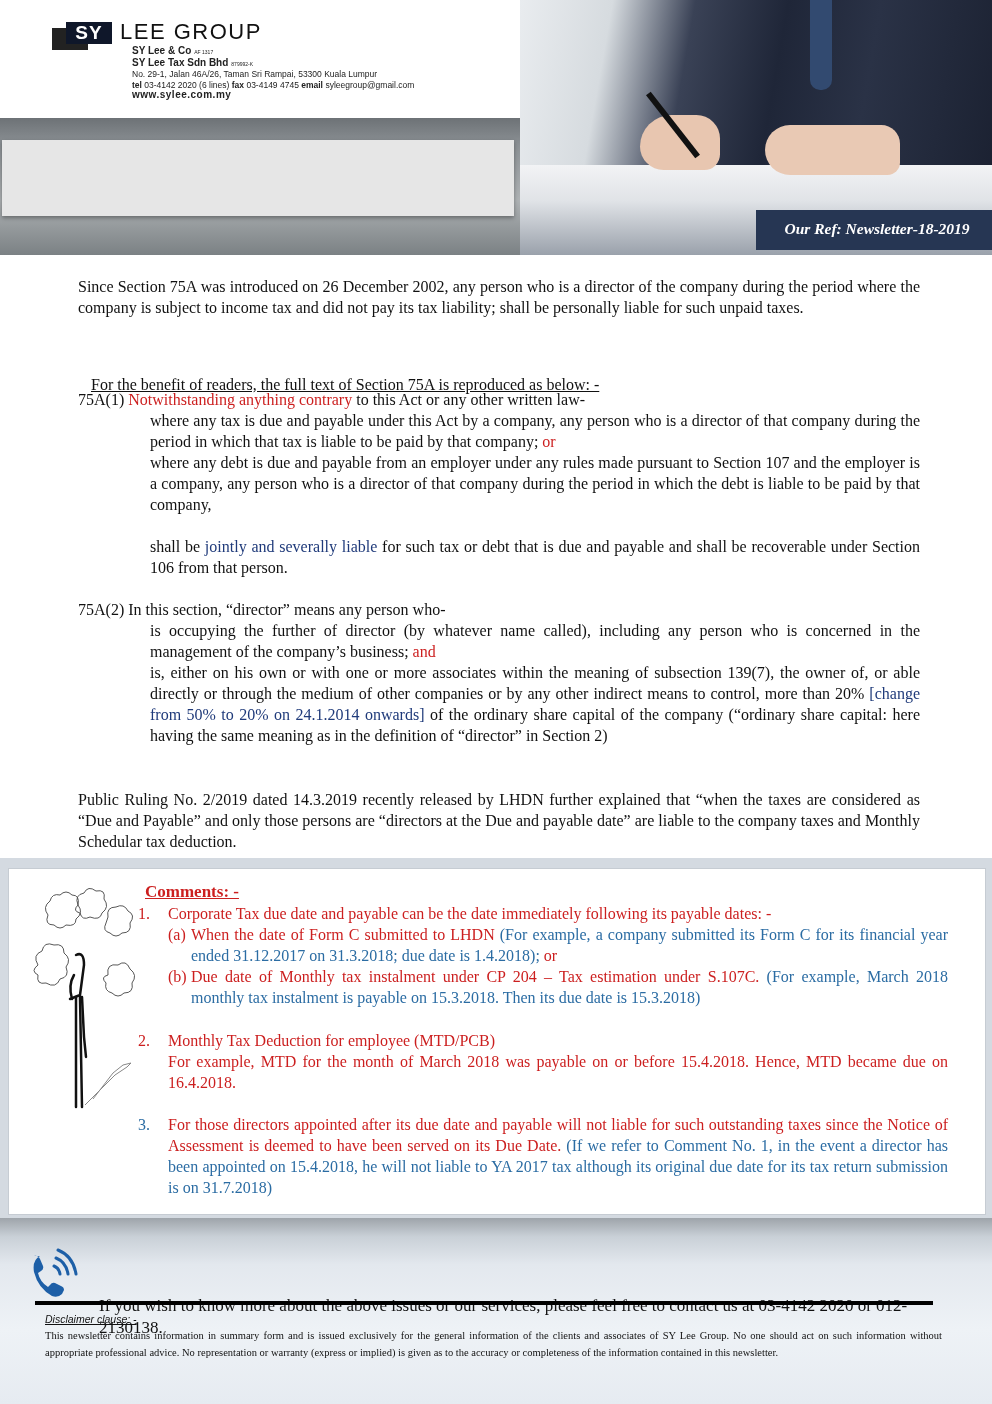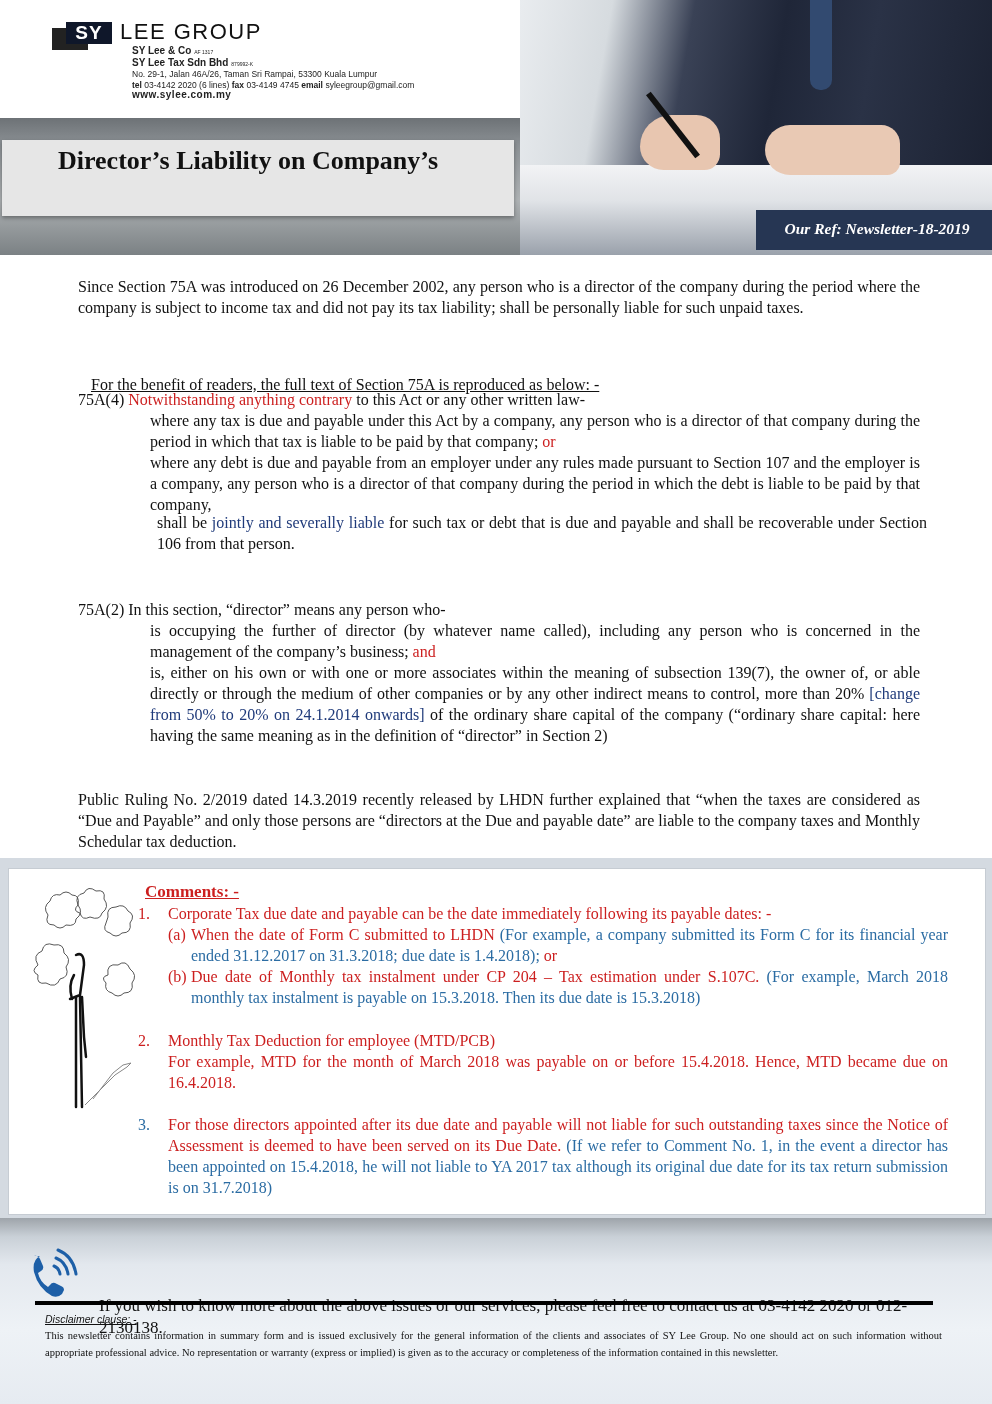--- a/index.html
+++ b/index.html
@@ -61,21 +61,21 @@
   <div class="hdr-photo">
     <div class="tie"></div>
     <div class="desk"></div>
     <div class="hand1"></div>
     <div class="hand2"></div>
     <div class="pen"></div>
   </div>
   <div class="hdr-grey"></div>
   <div class="title-box"></div>
   <h1 class="title">
-    <span>Director’s Liability on Company’s</span><br>
+    <br>
   </h1>
 
   <div class="logo">
     <div class="logo-sq-dark"></div>
     <div class="logo-sq-blue">SY</div>
     <div class="logo-name">LEE GROUP</div>
   </div>
   <div class="co-info">
     <div><span class="b">SY Lee &amp; Co</span><span class="reg">AF 1317</span></div>
     <div><span class="b">SY Lee Tax Sdn Bhd</span><span class="reg">879992-K</span></div>
@@ -93,28 +93,28 @@
 
   <div class="ref-box">
     <div class="ref-text">Our Ref: Newsletter-18-2019</div>
   </div>
 </div>
 
 <p class="body-text" style="top:276px; margin:0;">Since Section 75A was introduced on 26 December 2002, any person who is a director of the company during the period where the company is subject to income tax and did not pay its tax liability; shall be personally liable for such unpaid taxes.</p>
 <p class="body-text u" style="top:361px; margin:13px;">For the benefit of readers, the full text of Section 75A is reproduced as below: -</p>
 
 <div class="body-text" style="top:389px;">
-  <span>75A(4)</span>
+  <span>75A(1)</span>
   <span class="red">Notwithstanding anything contrary</span><span> to this Act or any other written law-</span>
 </div>
 <div class="indent" style="top:410px;">
   <span>where any tax is due and payable under this Act by a company, any person who is a director of that company during the period in which that tax is liable to be paid by that company;</span><span class="red"> or</span>
 </div>
 <div class="indent" style="top:452px;">where any debt is due and payable from an employer under any rules made pursuant to Section 107 and the employer is a company, any person who is a director of that company during the period in which the debt is liable to be paid by that company,</div>
-<div class="indent" style="top:512px;margin-left:7px;">
+<div class="indent" style="top:536px;">
   <span>shall be </span><span class="navy">jointly and severally liable</span><span> for such tax or debt that is due and payable and shall be recoverable under Section 106 from that person.</span>
 </div>
 
 <div class="body-text" style="top:599px;">
   <span>75A(2)</span><span> In this section, “director” means any person who-</span>
 </div>
 <div class="indent" style="top:620px;">
   <span>is occupying the further of director (by whatever name called), including any person who is concerned in the management of the company’s business;</span><span class="red"> and</span>
 </div>
 <div class="indent" style="top:662px;">

